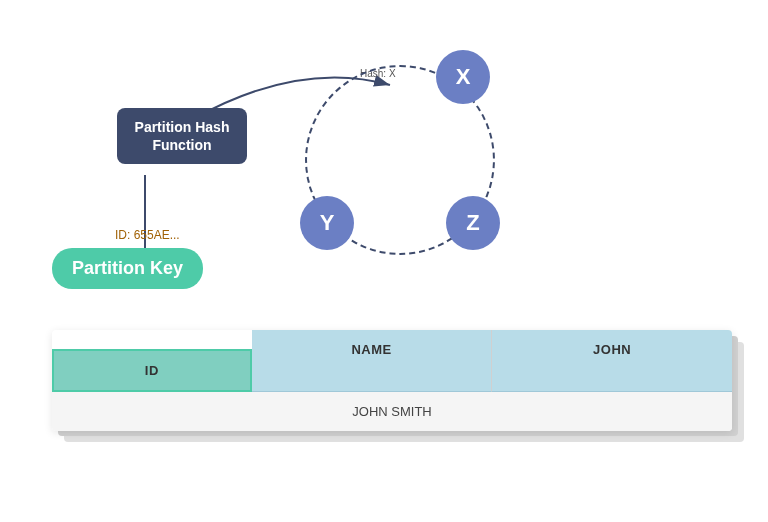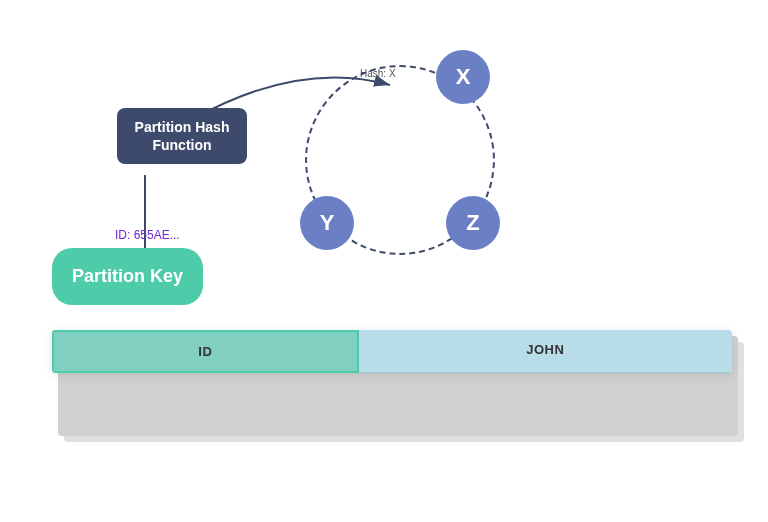--- a/index.html
+++ b/index.html
@@ -38,32 +38,32 @@
     }
 
     
     .partition-key-badge {
       position: absolute;
       top: 248px;
       left: 52px;
       background: #4ecba8;
       color: white;
       border-radius: 20px;
-      padding: 18px 20px;
+      padding: 10px 20px;
       font-size: 18px;
       font-weight: 700;
       white-space: nowrap;
     }
 
     
     .id-label {
       position: absolute;
       top: 228px;
       left: 115px;
-      color: #6d28d9;
+      color: #a16207;
       font-size: 12px;
       font-weight: 500;
     }
 
     
     .ring-container {
       position: absolute;
       top: 50px;
       left: 290px;
       width: 220px;
@@ -203,20 +203,21 @@
     }
 
     .cell-data {
       background: #f5f5f5;
       color: #444;
       font-size: 13px;
     }
 
     .cell-id {
       flex: 0.8;
+      margin-top: 19px;
     }
 
     
     .col-id-highlight {
       border: 2.5px solid #4ecba8;
       position: relative;
       z-index: 2;
     }
 
     .col-id-header-highlight {
@@ -276,23 +277,29 @@
     <div class="table-stack">
       <div class="table-shadow-2"></div>
       <div class="table-shadow-1"></div>
       <div class="table-main">
 
         <div class="table-row-header">
           <div class="table-cell cell-header cell-id col-id-highlight col-id-header-highlight">
             <span>ID</span>
           </div>
           <div class="table-cell cell-header">
+            <span>NAME</span>
+          </div>
+          <div class="table-cell cell-header">
             <span>JOHN</span>
           </div>
         </div>
 
         <div class="table-row-data">
+          <div class="table-cell cell-data">
+            <span>JOHN SMITH</span>
+          </div>
         </div>
       </div>
     </div>
   </div>
 
 </div>
 
 </body></html>

